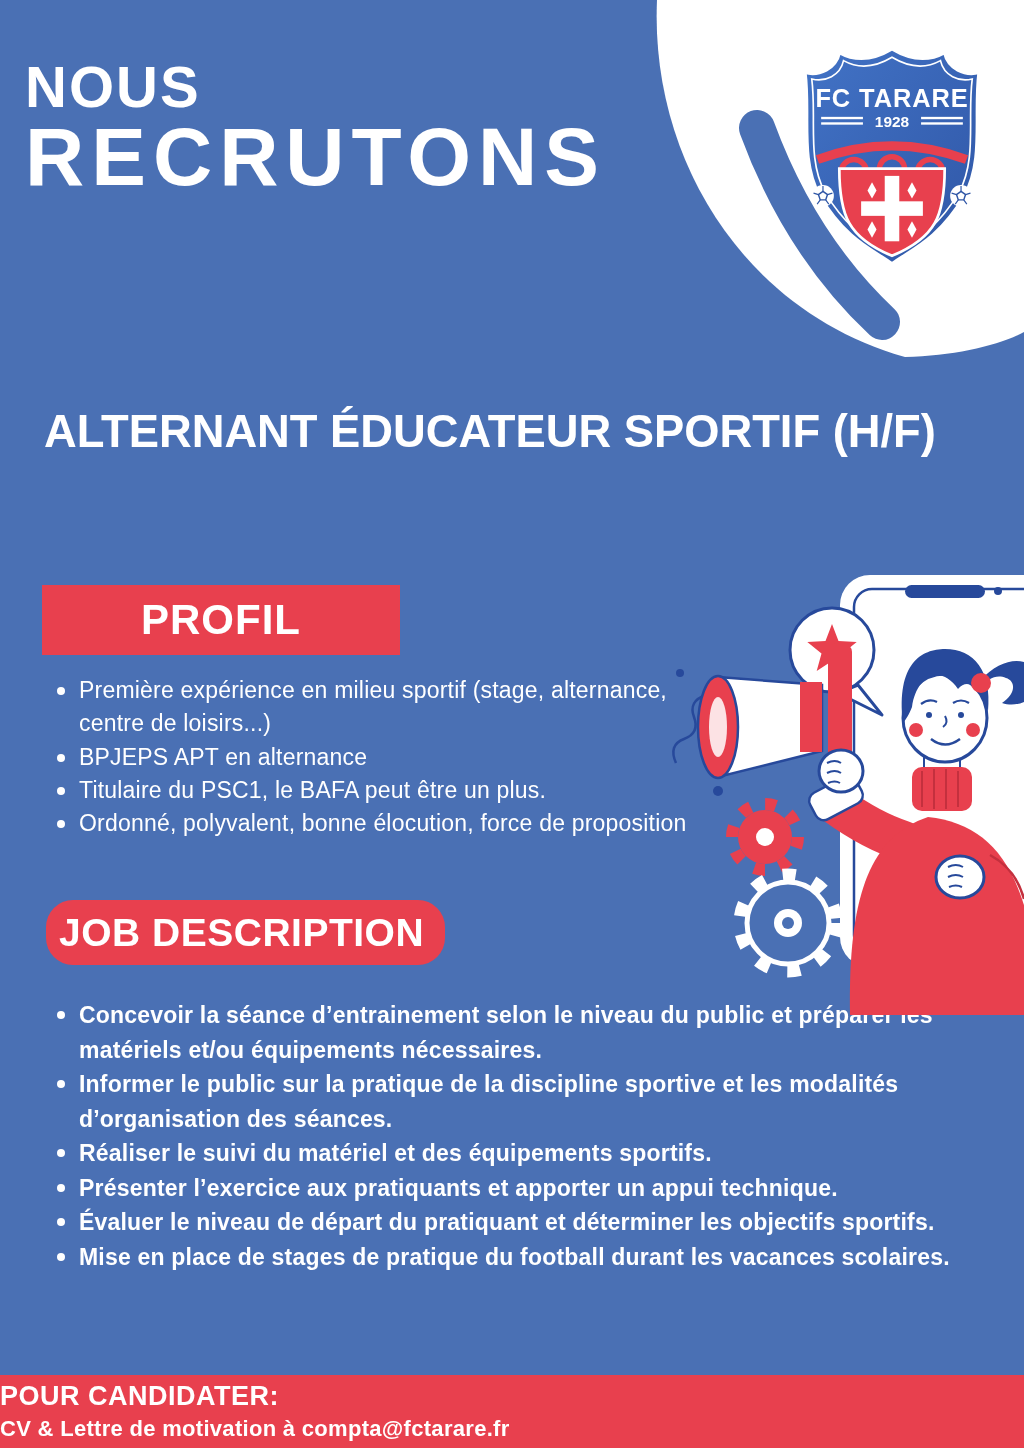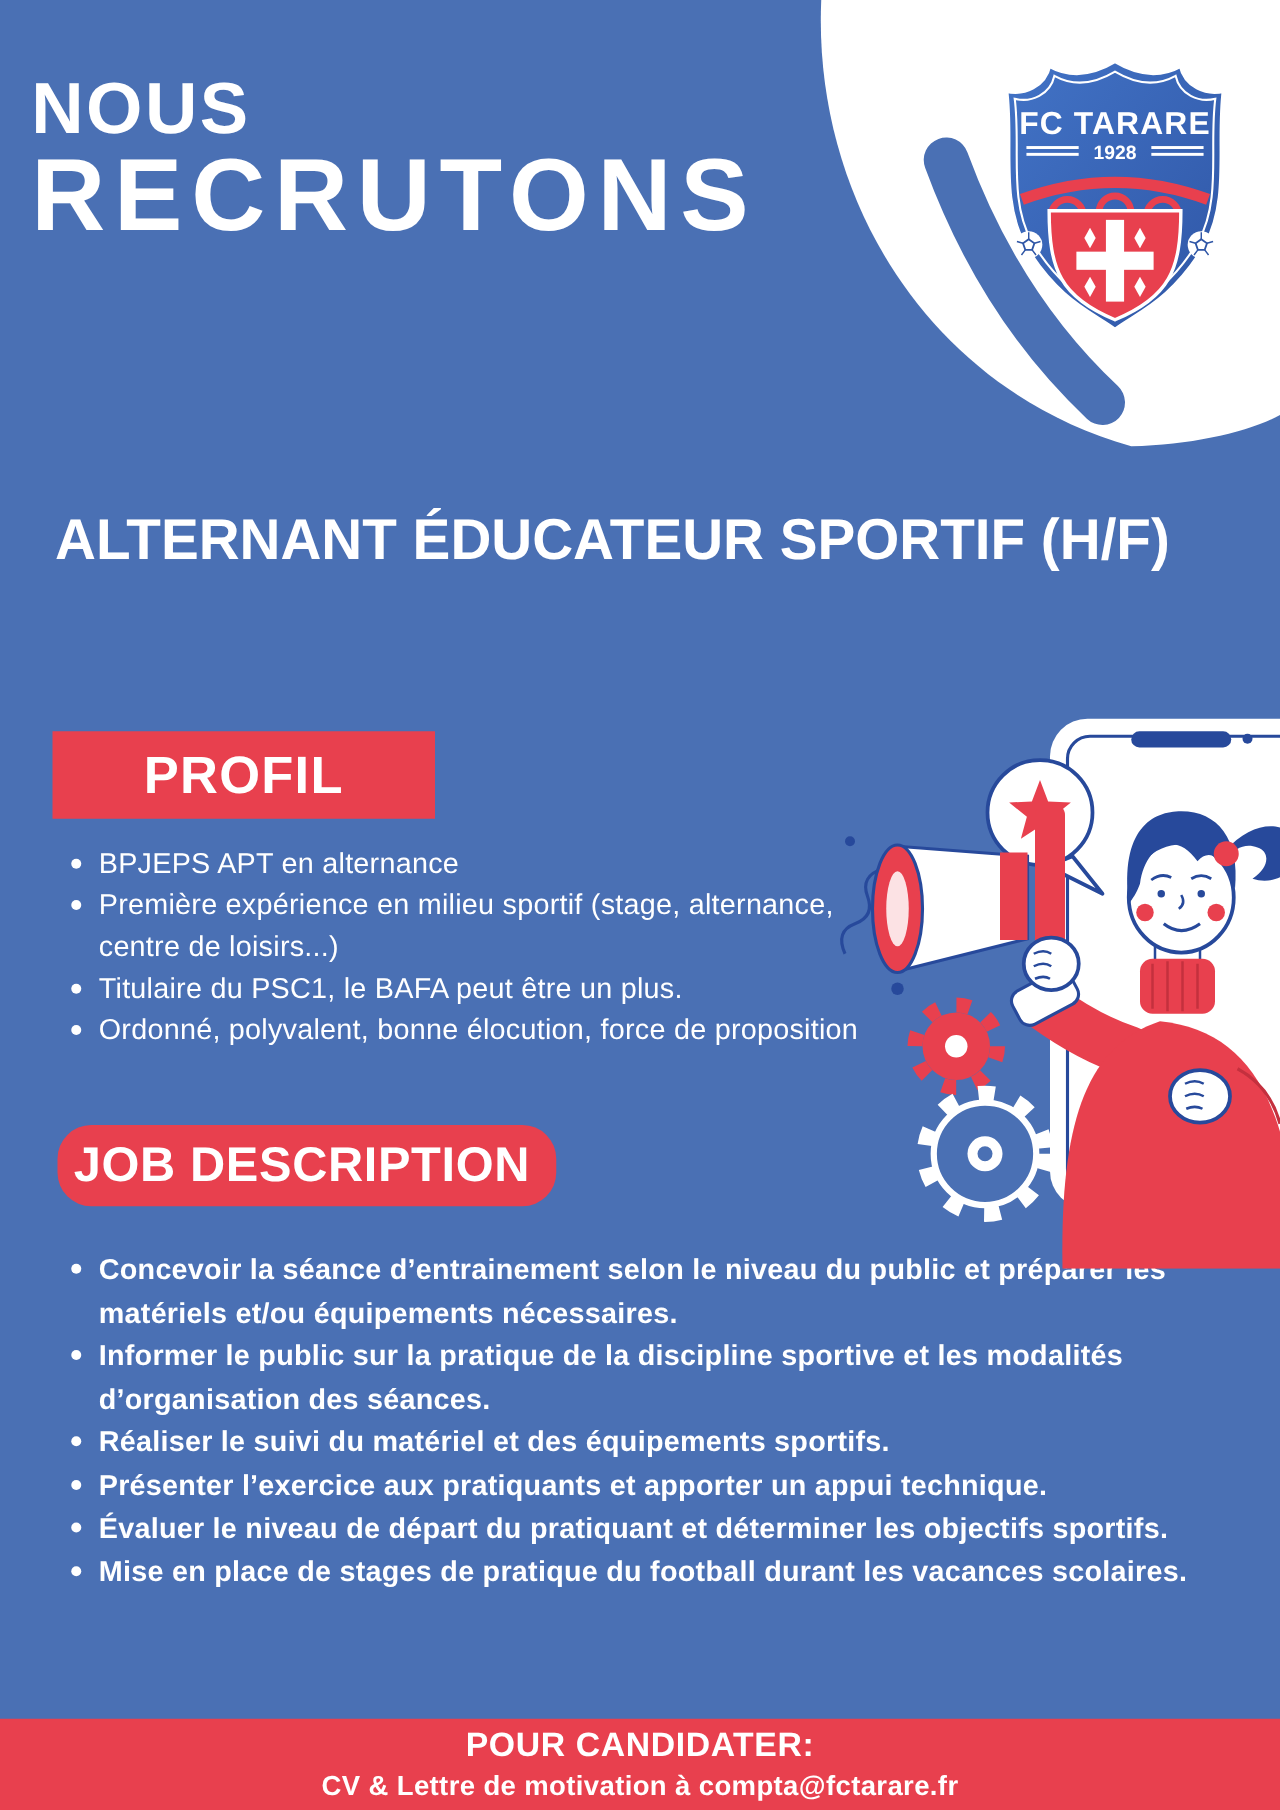--- a/index.html
+++ b/index.html
@@ -19,36 +19,36 @@
   
   #logo{left:783px;top:26px;width:218px;height:258px;}
   
   .job-title{
     left:44px;top:405px;width:950px;color:#fff;font-weight:700;
     font-size:46px;line-height:1.15;letter-spacing:0px;white-space:nowrap;
     transform:scaleX(0.985);transform-origin:left;
   }
   
   .banner{background:#E8404E;color:#fff;font-weight:700;display:flex;align-items:center;}
-  .banner-profil{left:42px;top:585px;width:306px;height:70px;font-size:42px;justify-content:center;letter-spacing:1px;text-align:right;}
+  .banner-profil{left:42px;top:585px;width:358px;height:70px;font-size:42px;justify-content:center;letter-spacing:1px;text-align:right;}
   .banner-jd{left:46px;top:900px;width:399px;height:65px;font-size:39px;padding-left:13px;box-sizing:border-box;letter-spacing:0.5px;border-radius:27px;}
   
   ul.blist{list-style:none;margin:0;padding:0;color:#fff;}
   ul.blist li{display:flex;align-items:flex-start;}
   ul.blist .dot{flex:0 0 8px;width:8px;height:8px;border-radius:50%;background:#fff;margin:13px 14px 0 12px;}
   ul.blist .txt{font-size:23px;line-height:1.45;letter-spacing:0.2px;}
   #profil-list{left:45px;top:674px;width:660px;}
   #jd-list{left:45px;top:998px;width:910px;}
   #jd-list .txt{line-height:1.5;font-weight:bold;}
   
   #illus{left:660px;top:555px;width:380px;height:460px;}
   
   .footer{
     left:0;bottom:0;width:1024px;height:73px;background:#E8404E;color:#fff;
-    display:flex;flex-direction:column;align-items:center;justify-content:center;gap:4px;
+    display:flex;flex-direction:column;align-items:flex-start;justify-content:center;gap:4px;
   }
   .footer .f1{font-size:27px;font-weight:700;letter-spacing:0.5px;}
   .footer .f2{font-size:22px;font-weight:700;letter-spacing:0.3px;}
 </style>
 </head>
 <body>
 
 <svg id="top-decor" class="abs" viewBox="0 0 1024 580" aria-hidden="true">
   <path d="M 657,0 C 650,160 745,312 905,357 C 955,356 1000,345 1024,332 L 1024,0 Z" fill="#ffffff"></path>
   <path d="M 757,128 Q 800,245 882,322" fill="none" stroke="#4A70B4" stroke-width="36" stroke-linecap="round"></path>
@@ -100,25 +100,25 @@
 <div class="abs job-title">ALTERNANT ÉDUCATEUR SPORTIF (H/F)</div>
 
 <div class="abs banner banner-profil">
   <span>PROFIL</span>
 </div>
 
 <ul id="profil-list" class="abs blist">
 
 <li>
     <span class="dot"></span>
+    <span class="txt">Première expérience en milieu sportif (stage, alternance, centre de loisirs...)</span>
+  </li>
+    <li>
+    <span class="dot"></span>
     <span class="txt">BPJEPS APT en alternance</span>
-  </li>
-    <li>
-    <span class="dot"></span>
-    <span class="txt">Première expérience en milieu sportif (stage, alternance, centre de loisirs...)</span>
   </li>
     <li>
     <span class="dot"></span>
     <span class="txt">Titulaire du PSC1, le BAFA peut être un plus.</span>
   </li>
     <li>
     <span class="dot"></span>
     <span class="txt">Ordonné, polyvalent, bonne élocution, force de proposition</span>
   </li>
   </ul>

